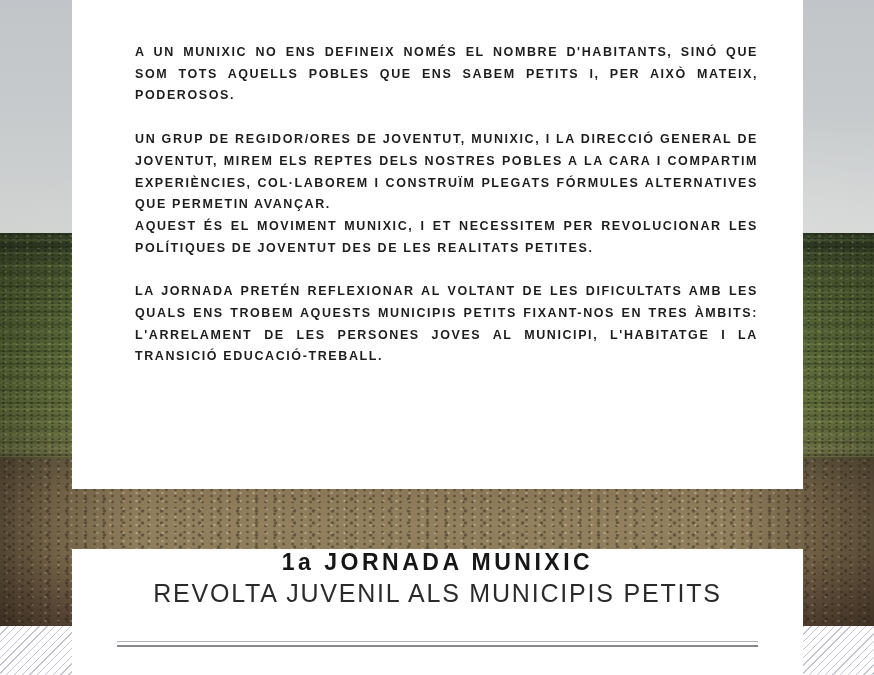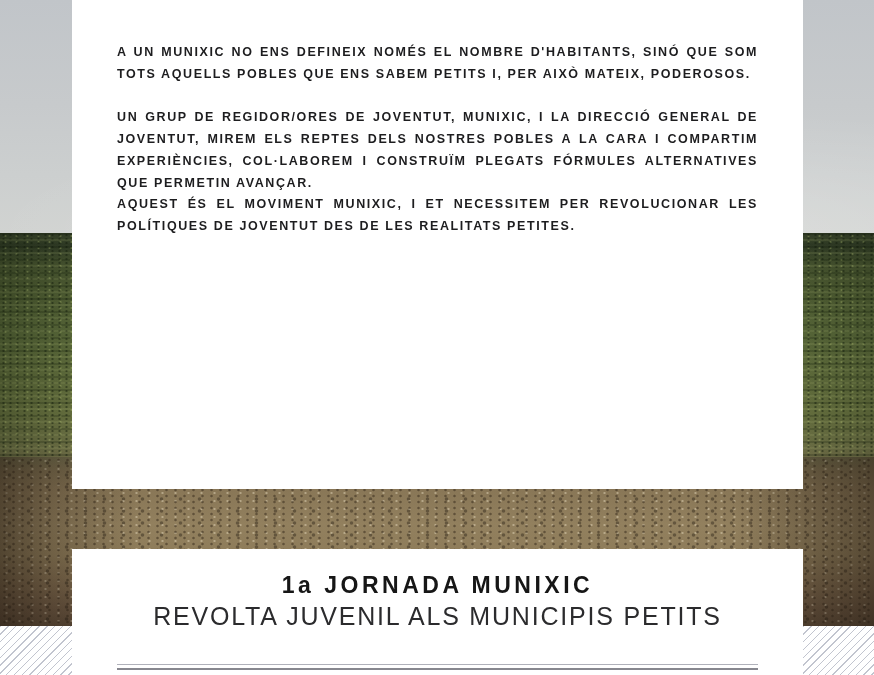--- a/index.html
+++ b/index.html
@@ -48,24 +48,24 @@
   .stripes{
     position:absolute;top:626px;height:49px;background-color:#ffffff;
     background-image:repeating-linear-gradient(135deg,#c2c5cf 0,#c2c5cf 1px,transparent 1px,transparent 5.5px);
   }
   .stripes.left{left:0;width:72px;}
   .stripes.right{left:803px;width:71px;}
 
   
   .card{position:absolute;left:72px;width:731px;background:#ffffff;box-sizing:border-box;}
   .card.intro{top:0;height:489px;padding:42px 45px 0 45px;}
-  .card.event{top:549px;height:92px;padding-top:23px;text-align:center;}
+  .card.event{top:549px;height:92px;text-align:center;}
 
   .body-par{
-    margin:0 0 22px 0;
+    margin:0 0 22px 18px;
     font-size:12.5px;font-weight:700;letter-spacing:1.6px;line-height:21.7px;
     color:#1d1d1f;text-align:justify;white-space:pre-line;
   }
   .event-title{
     margin:0;font-size:23px;font-weight:700;letter-spacing:3.5px;
     line-height:26px;color:#161616;
   }
   .event-subtitle{
     margin:3px 0 12px 0;font-size:25px;font-weight:400;letter-spacing:1.8px;
     line-height:30px;color:#2b2b2d;
@@ -85,20 +85,21 @@
     <div class="road"></div>
   </div>
 
   <div class="stripes left"></div>
   <div class="stripes right"></div>
 
   <div class="card intro">
     <p class="body-par">A UN MUNIXIC NO ENS DEFINEIX NOMÉS EL NOMBRE D'HABITANTS, SINÓ QUE SOM TOTS AQUELLS POBLES QUE ENS SABEM PETITS I, PER AIXÒ MATEIX, PODEROSOS.</p>
     <p class="body-par">UN GRUP DE REGIDOR/ORES DE JOVENTUT, MUNIXIC, I LA DIRECCIÓ GENERAL DE JOVENTUT, MIREM ELS REPTES DELS NOSTRES POBLES A LA CARA I COMPARTIM EXPERIÈNCIES, COL·LABOREM I CONSTRUÏM PLEGATS FÓRMULES ALTERNATIVES QUE PERMETIN AVANÇAR.
 AQUEST ÉS EL MOVIMENT MUNIXIC, I ET NECESSITEM PER REVOLUCIONAR LES POLÍTIQUES DE JOVENTUT DES DE LES REALITATS PETITES.</p>
+    <p class="body-par">LA JORNADA PRETÉN REFLEXIONAR AL VOLTANT DE LES DIFICULTATS AMB LES QUALS ENS TROBEM AQUESTS MUNICIPIS PETITS FIXANT-NOS EN TRES ÀMBITS: L'ARRELAMENT DE LES PERSONES JOVES AL MUNICIPI, L'HABITATGE I LA TRANSICIÓ EDUCACIÓ-TREBALL.</p>
   </div>
 
   <div class="card event">
     <h1 class="event-title">1a JORNADA MUNIXIC</h1>
     <h2 class="event-subtitle">REVOLTA JUVENIL ALS MUNICIPIS PETITS</h2>
     <div class="divider">
       <div class="line1"></div>
       <div class="line2"></div>
     </div>
   </div>

